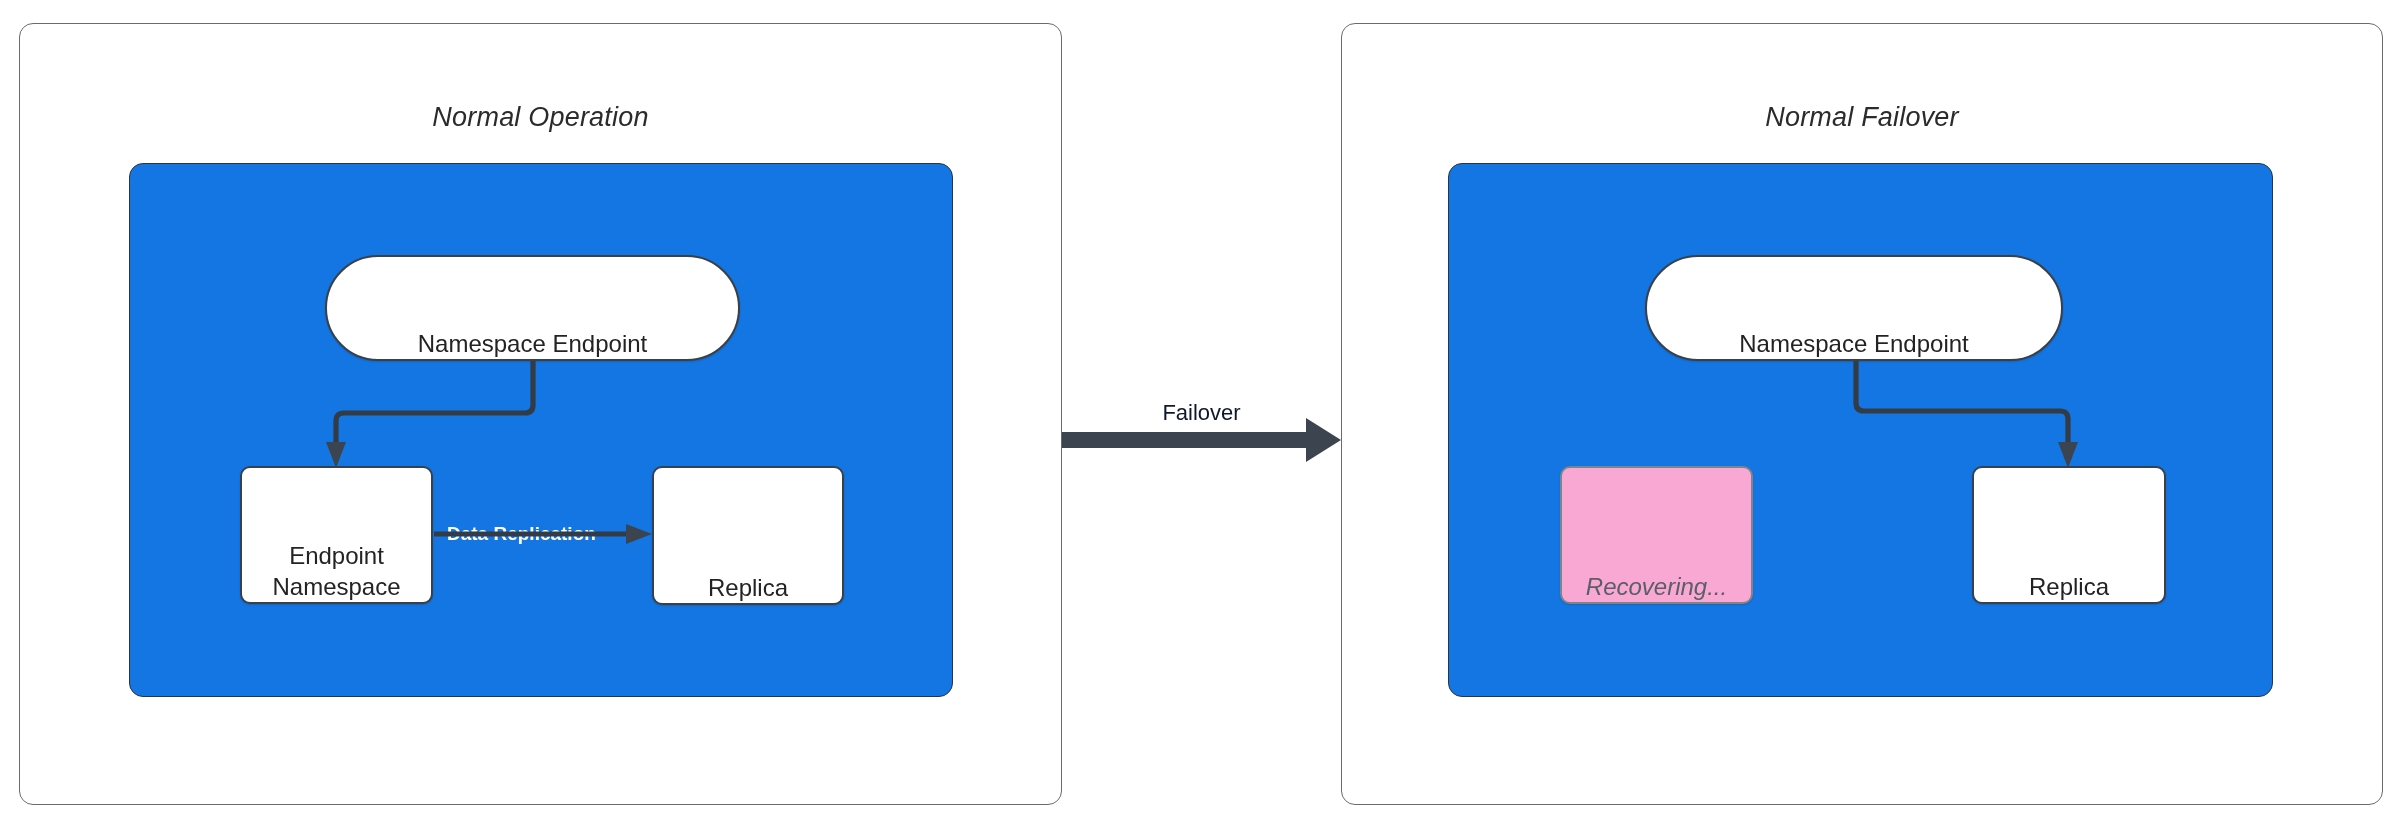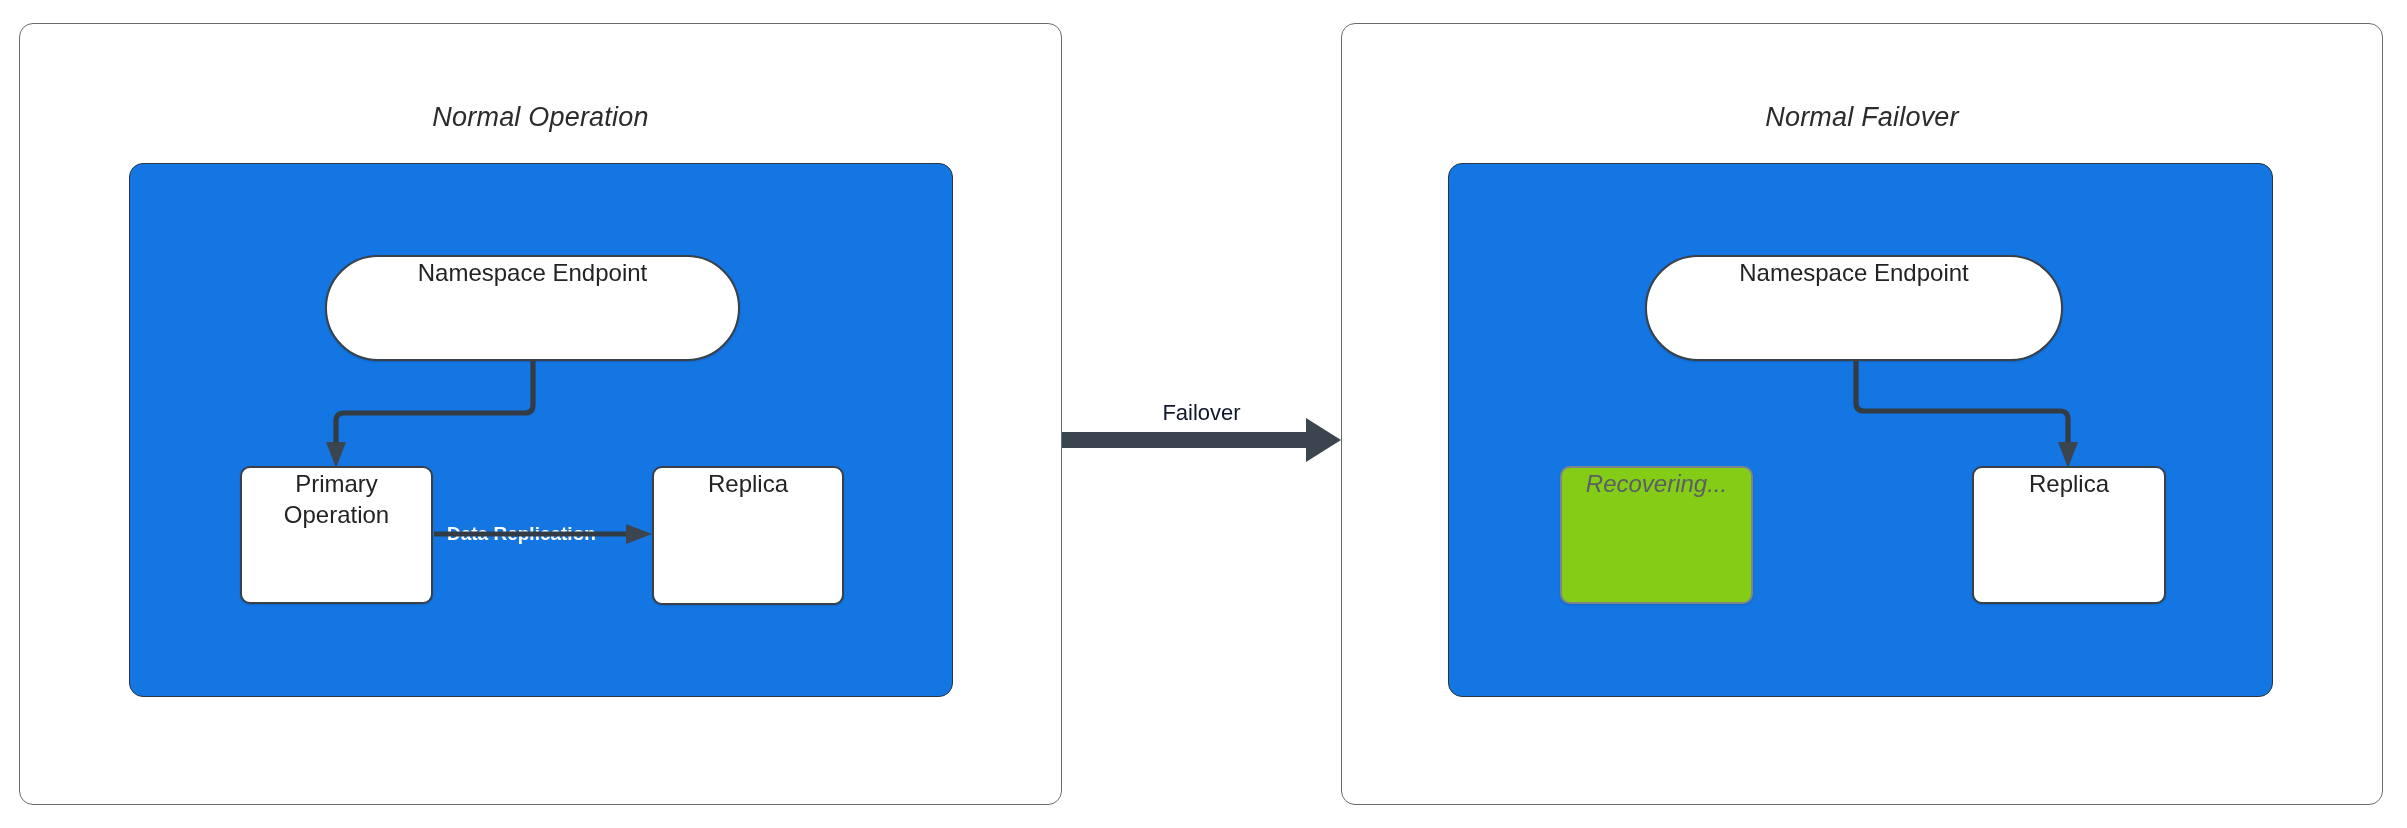--- a/index.html
+++ b/index.html
@@ -53,38 +53,38 @@
     box-sizing: border-box;
   }
   #blue-left  { left: 129px;  top: 163px; width: 824px; height: 534px; }
   #blue-right { left: 1448px; top: 163px; width: 825px; height: 534px; }
 
   
   .node {
     position: absolute;
     box-sizing: border-box;
     display: flex;
-    align-items: flex-start;
+    align-items: flex-end;
     justify-content: center;
     text-align: center;
     background: #ffffff;
     border: 2.1px solid #3a4048;
     color: #232323;
     font-size: 24px;
     line-height: 31px;
     box-shadow: 0 1px 2px rgba(0,0,0,0.16);
   }
   .node.pill {
     border-radius: 60px;
   }
   .node.rect {
     border-radius: 10px;
   }
   .node.recovering {
-    background: #84cc16;
+    background: #f9a8d4;
     border-color: #7e848b;
     color: #5a5f66;
     font-style: italic;
   }
 
   
   #pill-left      { left: 325px; top: 255px; width: 415px; height: 106px; }
   #node-primary   { left: 240px; top: 466px; width: 193px; height: 138px; }
   #node-replica-l { left: 652px; top: 466px; width: 192px; height: 139px; }
 
@@ -141,21 +141,21 @@
     <div class="panel-title">Normal Operation</div>
   </div>
 
   <div class="blue-box" id="blue-left"></div>
 
   <div class="node pill" id="pill-left">
     <span>Namespace Endpoint</span>
   </div>
 
   <div class="node rect" id="node-primary">
-    <span>Primary Operation</span>
+    <span>Endpoint Namespace</span>
   </div>
 
   <div class="node rect" id="node-replica-l">
     <span>Replica</span>
   </div>
 
   <div class="edge-label" id="label-data-replication">Data Replication</div>
 
   <div id="label-failover">Failover</div>
 

